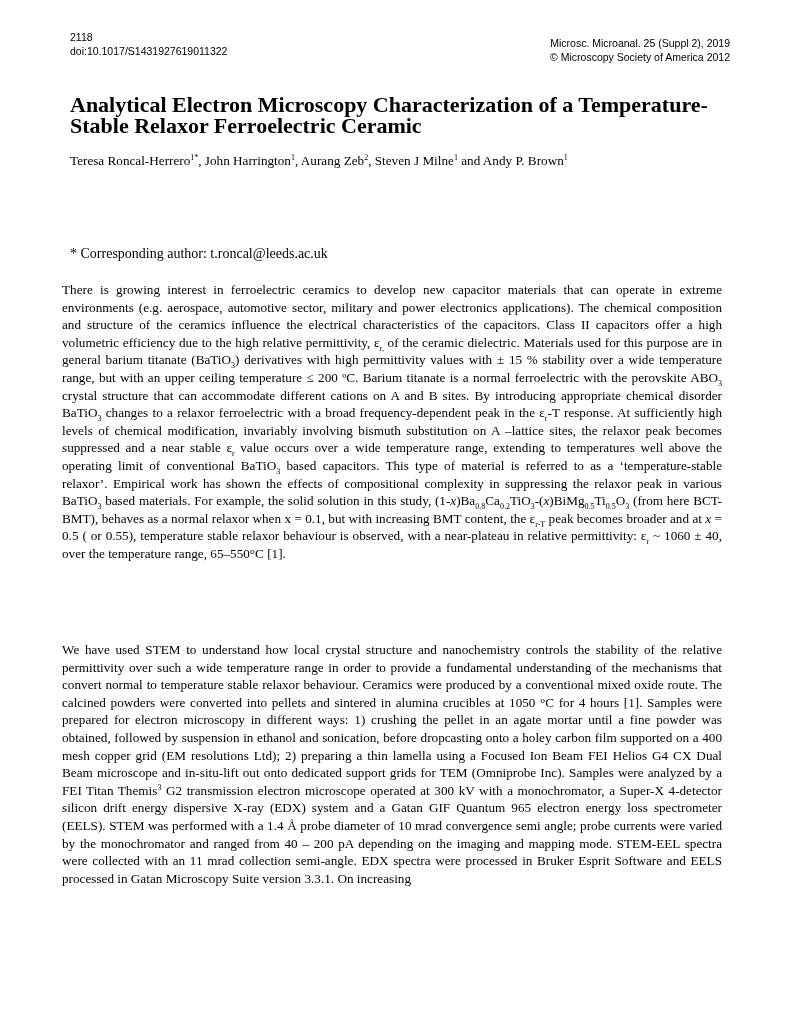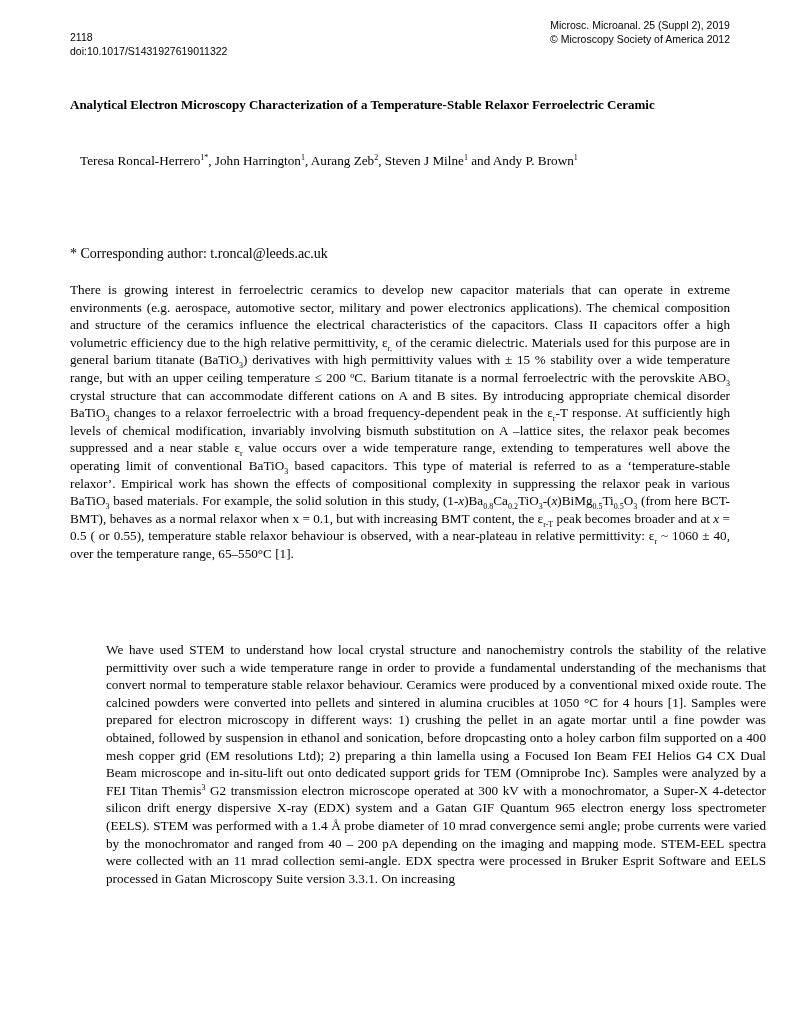--- a/index.html
+++ b/index.html
@@ -1,26 +1,26 @@
 <!DOCTYPE html>
 <html><head>
 <meta charset="utf-8">
 <style>
   html, body { margin: 0; padding: 0; background: #ffffff; }
   body { width: 800px; height: 1036px; position: relative; overflow: hidden; color: #000; }
   .hdr { position: absolute; top: 18px; left: 70px; width: 660px; font-family: "Liberation Sans", sans-serif; font-size: 10.5px; line-height: 14px; }
   .hdr .l { position: absolute; left: 0; top: 12px; }
-  .hdr .r { position: absolute; right: 0; top: 0; text-align: center; }
-  .title { position: absolute; top: 94px; left: 70px; width: 670px; font-family: "Liberation Serif", serif; font-weight: bold; font-size: 13px; line-height: 21px; }
-  .authors { position: absolute; top: 152px; left: 70px; width: 660px; font-family: "Liberation Serif", serif; font-size: 13.2px; line-height: 17px; margin-left: 10px; }
+  .hdr .r { position: absolute; right: 0; top: 18px; text-align: right; }
+  .title { position: absolute; top: 94px; left: 70px; width: 670px; font-family: "Liberation Serif", serif; font-weight: bold; font-size: 22px; line-height: 21px; }
+  .authors { position: absolute; top: 152px; left: 70px; width: 660px; font-family: "Liberation Serif", serif; font-size: 13.2px; line-height: 17px; }
   .affil { position: absolute; top: 189px; left: 70px; width: 660px; font-family: "Liberation Serif", serif; font-size: 13.2px; line-height: 18px; }
   .corr { position: absolute; top: 245px; left: 70px; width: 660px; font-family: "Liberation Serif", serif; font-size: 14px; line-height: 18px; }
-  .para { position: absolute; left: 70px; width: 660px; font-family: "Liberation Serif", serif; font-size: 13.2px; line-height: 17.6px; text-align: justify; }
+  .para { position: absolute; left: 62px; width: 660px; font-family: "Liberation Serif", serif; font-size: 13.2px; line-height: 17.6px; text-align: justify; }
   .p1 { top: 281px; }
-  .p2 { top: 641px; margin-left: 36px; }
+  .p2 { top: 641px; }
   sup, sub { font-size: 8px; line-height: 0; }
   .aff-row { display: block; }
 </style>
 </head>
 <body>
 
 <div class="hdr">
   <div class="l">
     <div>2118</div>
     <div>doi:10.1017/S1431927619011322</div>

